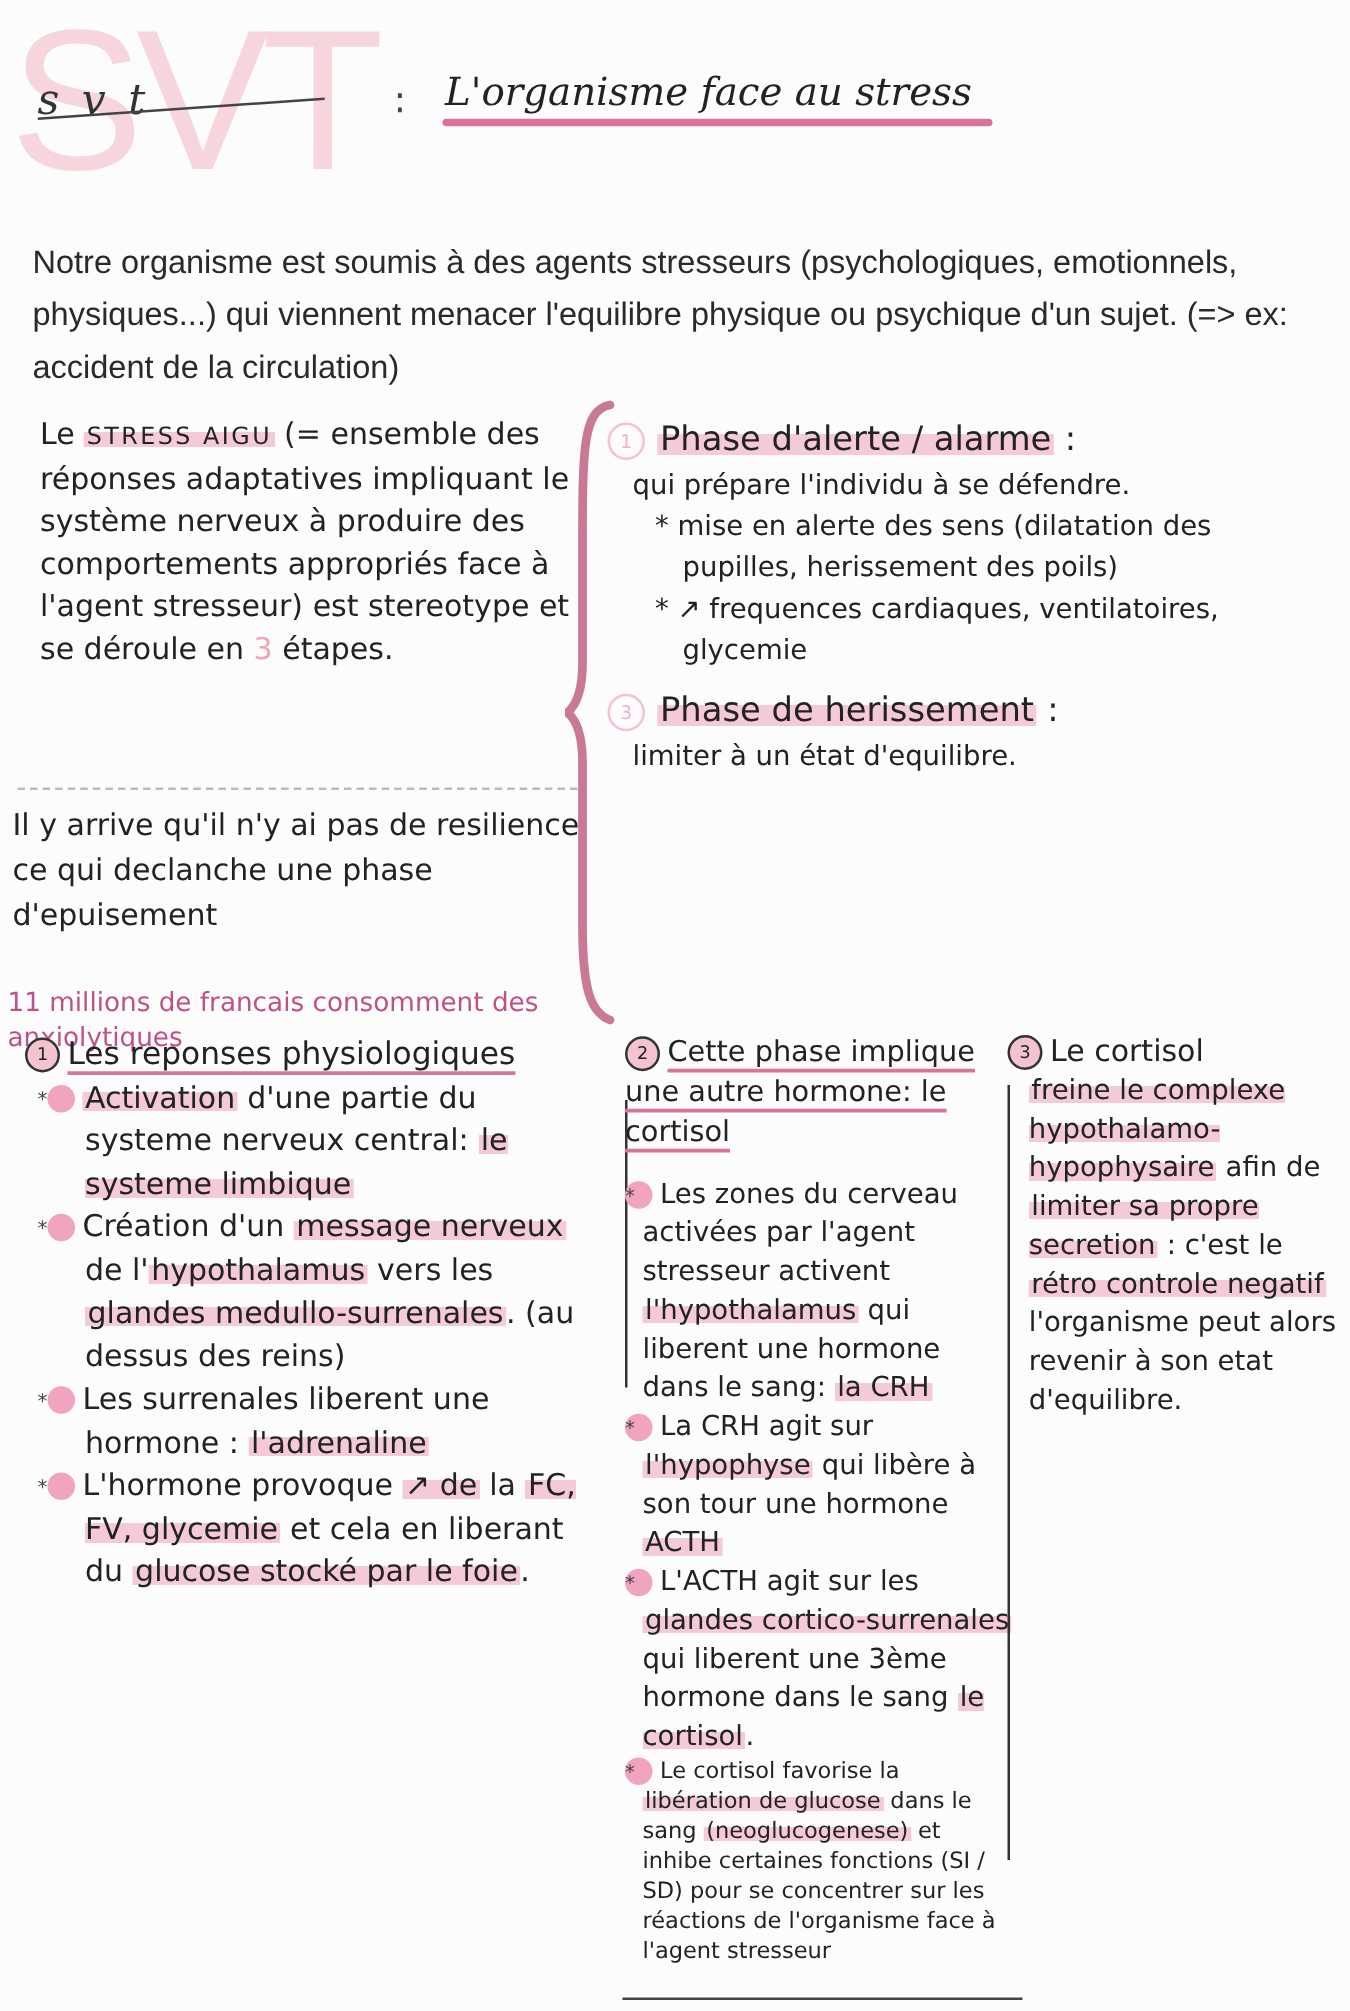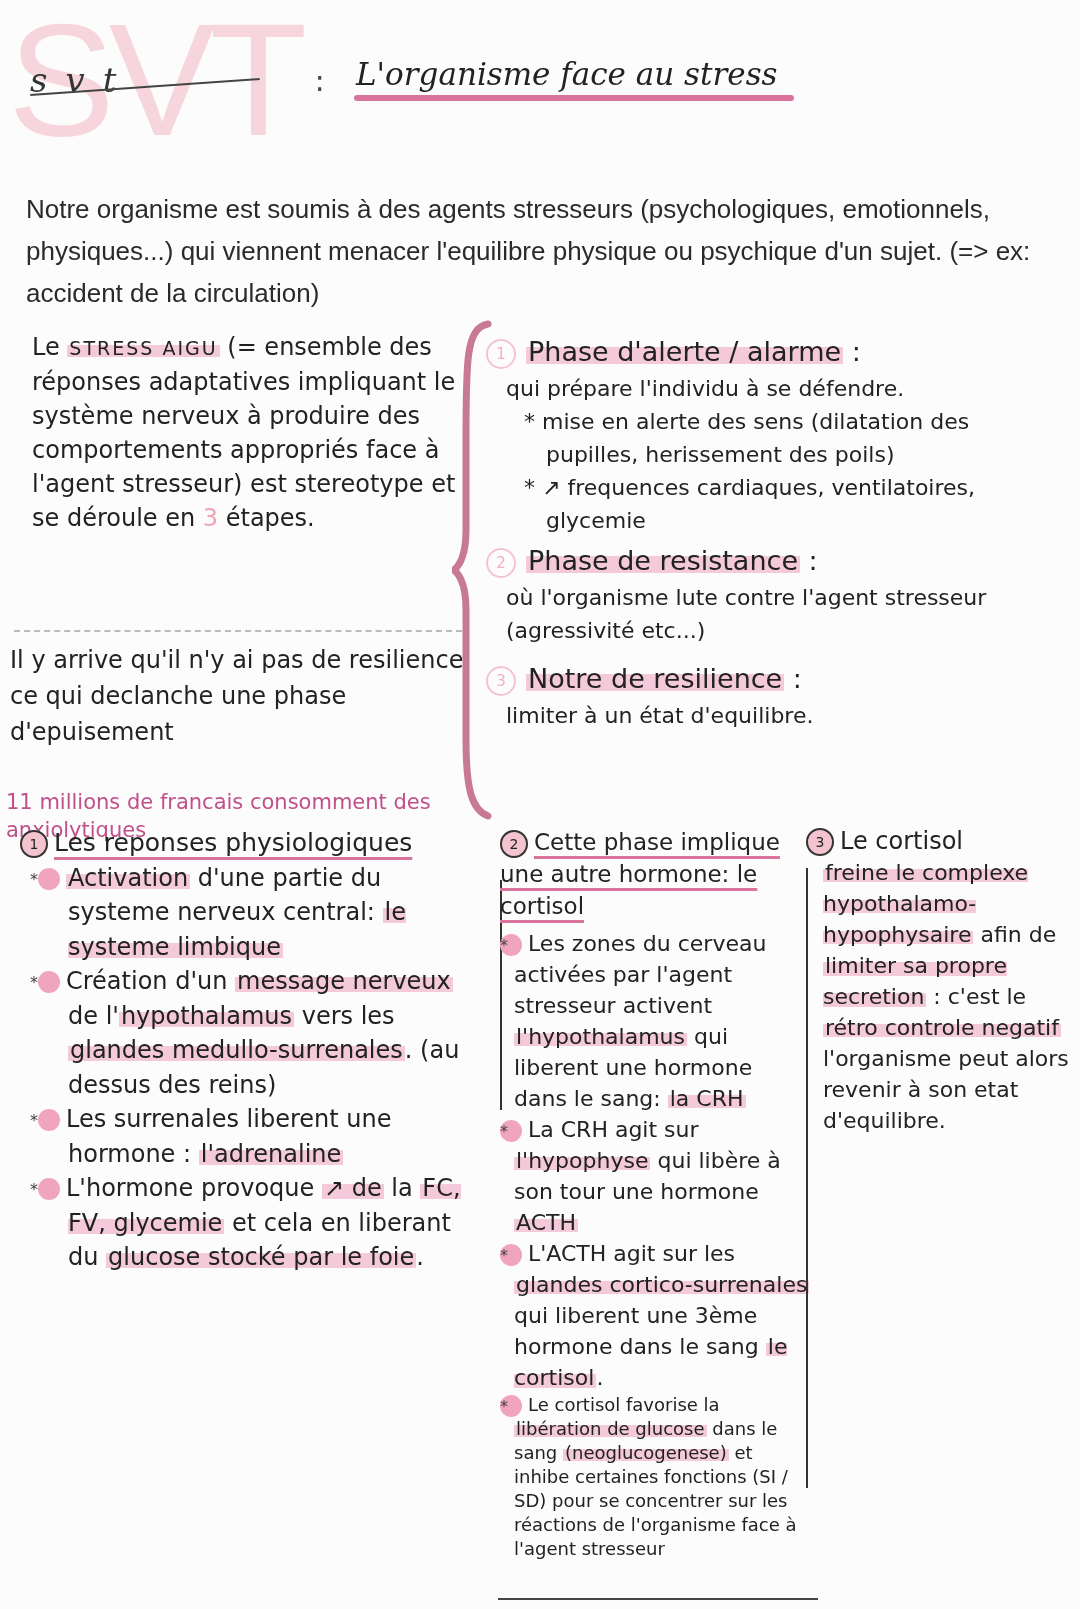--- a/index.html
+++ b/index.html
@@ -123,29 +123,23 @@
 
 <div class="phases">
   <div>
     <div class="phase-title">
       <span class="circle-num">1</span><span class="hl">Phase d'alerte / alarme</span> :
     </div>
     <div class="phase-body">qui prépare l'individu à se défendre.</div>
     <div class="bullet">* mise en alerte des sens (dilatation des pupilles, herissement des poils)</div>
     <div class="bullet">* ↗ frequences cardiaques, ventilatoires, glycemie</div>
   </div>
-  <div style="margin-top:4px">
-    <div class="phase-title">
-      <span class="circle-num">2</span><span class="hl">Phase de resistance</span> :
-    </div>
-    <div class="phase-body">où l'organisme lute contre l'agent stresseur (agressivité etc...)</div>
-  </div>
   <div style="margin-top:12px">
     <div class="phase-title">
-      <span class="circle-num">3</span><span class="hl">Notre de resilience</span> :
+      <span class="circle-num">3</span><span class="hl">Phase de herissement</span> :
     </div>
     <div class="phase-body">limiter à un état d'equilibre.</div>
   </div>
 </div>
 
 <div class="col1">
   <div class="sec-head">
     <span class="dark-circle">1</span><span>Les reponses physiologiques</span>
   </div>
   <div class="item">
@@ -162,21 +156,21 @@
     <span class="flower">*</span><span>L'hormone provoque </span><span class="hl">↗ de</span><span> la </span><span class="hl">FC, FV, glycemie</span><span> et cela en liberant du </span><span class="hl">glucose stocké par le foie</span><span>.</span>
   </div>
 </div>
 
 <div class="vline2"></div>
 
 <div class="col2">
   <div class="sec-head" style="font-size:23px;line-height:32px">
     <span class="dark-circle">2</span><span>Cette phase implique une autre hormone: le cortisol</span>
   </div>
-  <div class="item" style="margin-top:6px">
+  <div class="item" style="margin-top:18px">
     <span class="flower">*</span><span>Les zones du cerveau activées par l'agent stresseur activent </span><span class="hl">l'hypothalamus</span><span> qui liberent une hormone dans le sang: </span><span class="hl">la CRH</span>
   </div>
   <div class="item">
     <span class="flower">*</span><span>La CRH agit sur </span><span class="hl">l'hypophyse</span><span> qui libère à son tour une hormone </span><span class="hl">ACTH</span>
   </div>
   <div class="item">
     <span class="flower">*</span><span>L'ACTH agit sur les </span><span class="hl">glandes cortico-surrenales</span><span> qui liberent une 3ème hormone dans le sang </span><span class="hl">le cortisol</span><span>.</span>
   </div>
   <div class="item small">
     <span class="flower">*</span><span>Le cortisol favorise la </span><span class="hl">libération de glucose</span><span> dans le sang </span><span class="hl">(neoglucogenese)</span><span> et inhibe certaines fonctions (SI / SD) pour se concentrer sur les réactions de l'organisme face à l'agent stresseur</span>

